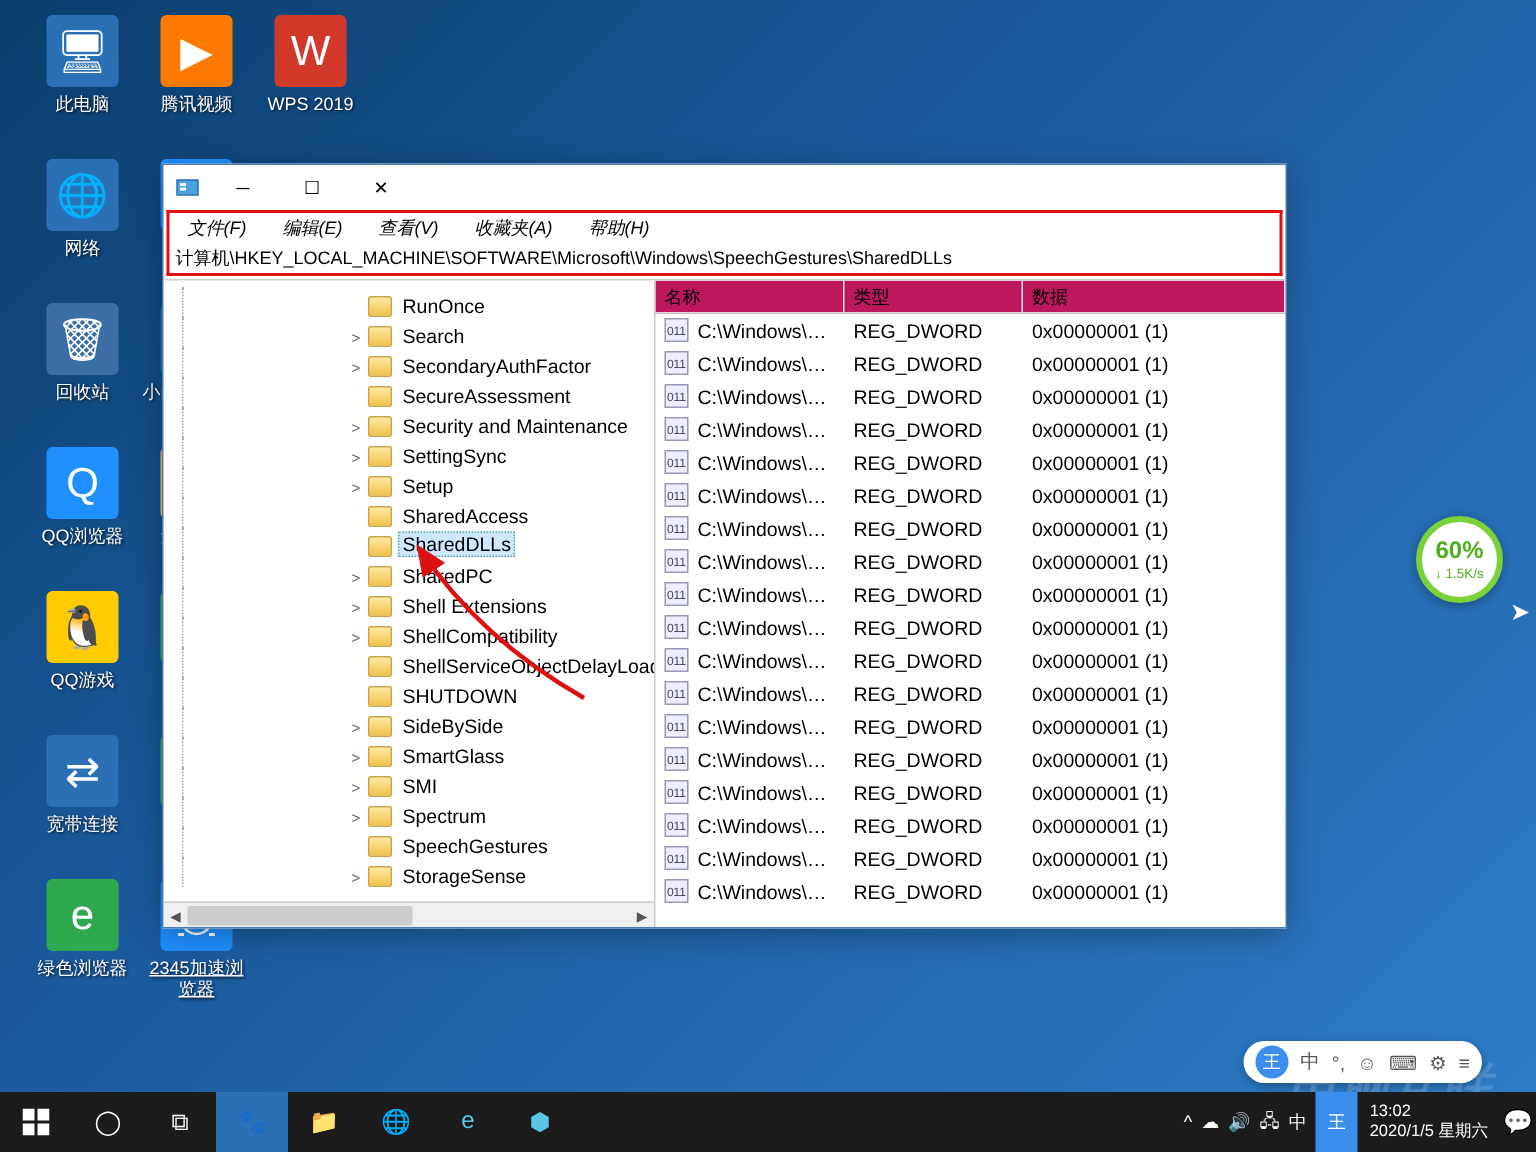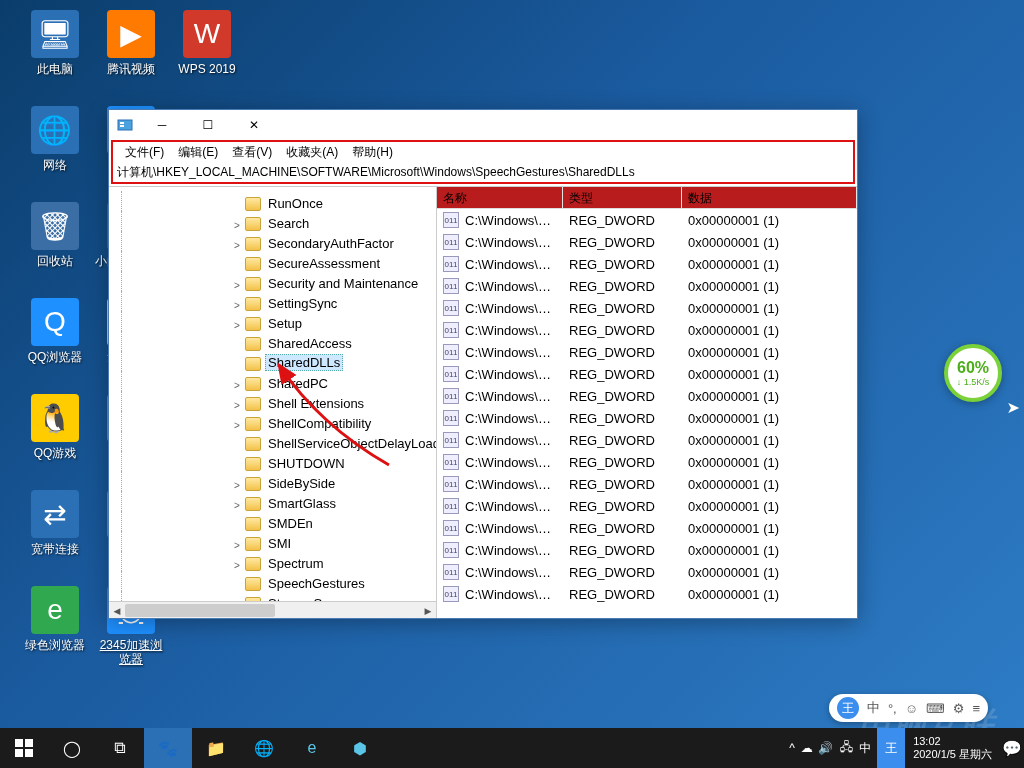--- a/index.html
+++ b/index.html
@@ -11,42 +11,42 @@
 .dicon .ico { width: 48px; height: 48px; margin: 0 auto 4px; border-radius: 4px; display: flex; align-items: center; justify-content: center; font-size: 28px; }
 .dicon span { display: block; text-shadow: 1px 1px 2px rgba(0,0,0,.8); line-height: 14px; }
 
 
 .regwin { position: absolute; left: 108px; top: 109px; width: 750px; height: 510px; background: #fff; border: 1px solid #4a7bb5; display: flex; flex-direction: column; box-shadow: 0 4px 20px rgba(0,0,0,.3); }
 .titlebar { height: 30px; display: flex; align-items: center; padding: 0 0 0 8px; font-size: 12px; }
 .titlebar .ticon { width: 16px; height: 16px; margin-right: 6px; }
 .titlebar .ttitle { flex: 1; }
 .titlebar .wbtn { width: 46px; height: 30px; display: flex; align-items: center; justify-content: center; font-size: 12px; cursor: pointer; }
 
-.menubar { height: 22px; display: flex; gap: 2px; padding: 0 6px; font-size: 12px; align-items: center; border: 2px solid #d11; border-bottom: none; margin: 0 2px; }
+.menubar { height: 22px; display: flex; gap: 12px; padding: 0 6px; font-size: 12px; align-items: center; border: 2px solid #d11; border-bottom: none; margin: 0 2px; font-style: italic; }
 .menubar .mitem { padding: 2px 6px; cursor: pointer; }
 
 .addrbar { height: 22px; border: 2px solid #d11; border-top: none; margin: 0 2px 2px; padding: 2px 4px; font-size: 12px; display: flex; align-items: center; }
 
 .panes { flex: 1; display: flex; overflow: hidden; border-top: 1px solid #ccc; }
 .tree { width: 328px; overflow: auto; border-right: 1px solid #ccc; font-size: 13px; padding: 4px 0 4px 4px; position: relative; }
 .tree-inner { min-width: 420px; }
 .treerow { height: 20px; display: flex; align-items: flex-end; white-space: nowrap; cursor: pointer; position: relative; }
 .treerow .indent { display: inline-block; }
 .treerow .exp { width: 12px; display: inline-block; text-align: center; color: #666; font-size: 10px; }
 .treerow .fld { width: 16px; height: 14px; background: linear-gradient(#ffe9a3, #f3c24a); border: 1px solid #c8a23a; border-radius: 2px; margin: 0 4px 0 2px; display: inline-block; }
 .treerow.sel .lbl { background: #cde8ff; border: 1px dotted #5aa; padding: 0 2px; }
 .treerow .lbl { padding: 0 3px; }
 
 .hscroll { height: 17px; background: #f0f0f0; border-top: 1px solid #ccc; position: relative; }
 .hscroll .thumb { position: absolute; left: 16px; top: 2px; height: 13px; width: 150px; background: #cdcdcd; border-radius: 2px; }
 .hscroll .arL, .hscroll .arR { position: absolute; top: 0; width: 16px; height: 17px; display: flex; align-items: center; justify-content: center; font-size: 9px; color: #555; }
 .hscroll .arL { left: 0; } .hscroll .arR { right: 0; }
 
 .list { flex: 1; display: flex; flex-direction: column; font-size: 13px; overflow: hidden; }
-.lhead { height: 22px; display: flex; border-bottom: 1px solid #ddd; background: #b91c1c; }
+.lhead { height: 22px; display: flex; border-bottom: 1px solid #ddd; background: #be185d; }
 .lhead .col { padding: 3px 6px; border-right: 1px solid #e5e5e5; font-size: 12px; }
 .lbody { flex: 1; overflow: auto; }
 .lrow { height: 22px; display: flex; align-items: center; cursor: pointer; }
 .lrow .c { padding: 0 6px; white-space: nowrap; overflow: hidden; text-overflow: ellipsis; }
 .lrow .ricon { width: 16px; height: 16px; margin-left: 6px; background: #eef; border: 1px solid #99b; display: inline-flex; align-items: center; justify-content: center; font-size: 8px; color: #446; }
 .col-name { width: 120px; } .col-type { width: 119px; } .col-data { flex: 1; }
 
 .tree-wrap { display:flex; flex-direction:column; width:328px; border-right:1px solid #ccc; }
 .tree-wrap .tree { border-right:none; flex:1; width:auto; }
 
@@ -268,26 +268,20 @@
               <span class="indent" style="width:110px;border-left:1px dotted #aaa;height:20px;margin-left:8px"></span>
               <span class="exp">&gt;</span>
               <span class="fld"></span>
               <span class="lbl">SideBySide</span>
             </div>
             <div class="treerow">
               <span class="indent" style="width:110px;border-left:1px dotted #aaa;height:20px;margin-left:8px"></span>
               <span class="exp">&gt;</span>
               <span class="fld"></span>
               <span class="lbl">SmartGlass</span>
-            </div>
-            <div class="treerow">
-              <span class="indent" style="width:110px;border-left:1px dotted #aaa;height:20px;margin-left:8px"></span>
-              <span class="exp"></span>
-              <span class="fld"></span>
-              <span class="lbl">SMDEn</span>
             </div>
             <div class="treerow">
               <span class="indent" style="width:110px;border-left:1px dotted #aaa;height:20px;margin-left:8px"></span>
               <span class="exp">&gt;</span>
               <span class="fld"></span>
               <span class="lbl">SMI</span>
             </div>
             <div class="treerow">
               <span class="indent" style="width:110px;border-left:1px dotted #aaa;height:20px;margin-left:8px"></span>
               <span class="exp">&gt;</span>

